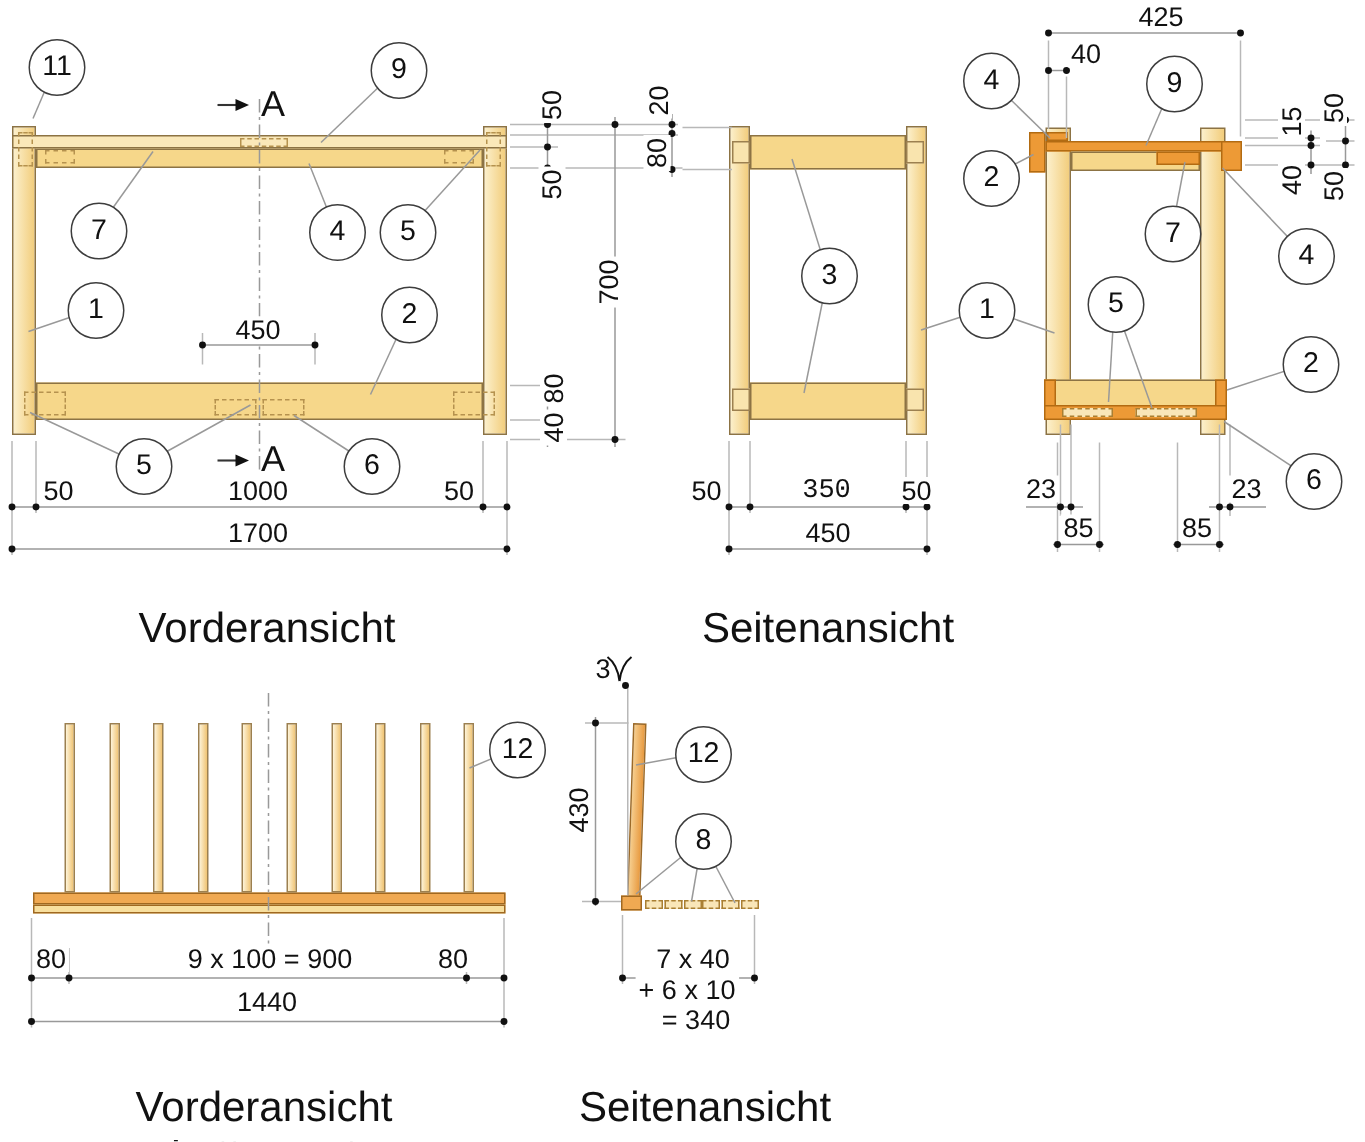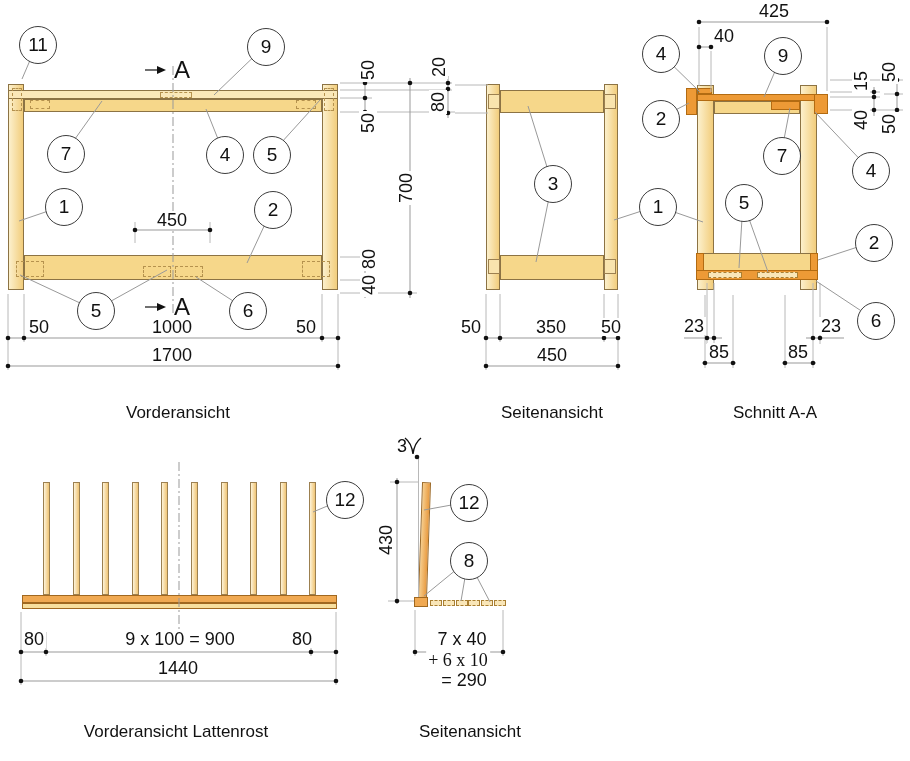--- a/index.html
+++ b/index.html
@@ -18,21 +18,21 @@
   .wtilt{background:linear-gradient(90deg,#f6ce8e,#e89a40);border:1px solid #9c6a28;
          transform:rotate(2deg);transform-origin:left bottom;}
   .wbd{background:#f0a952;border:1px solid #a06820;}
   .wbl{background:#f8df9e;border:1px solid #a06820;}
   .callout{position:absolute;width:36px;height:36px;border-radius:50%;background:#fff;
            border:1.4px solid #3d3d3d;z-index:10;display:flex;align-items:center;
            justify-content:center;font-size:19px;color:#111;}
   .dimlbl{position:absolute;transform:translate(-50%,-50%);white-space:nowrap;font-size:18px;
           color:#111;background:#fff;padding:0 2px;z-index:8;line-height:1;}
   .dimlbl.rot{transform:translate(-50%,-50%) rotate(-90deg);}
-  .vtitle{position:absolute;text-align:center;font-size:17px;color:#111;z-index:8;}
+  .vtitle{position:absolute;text-align:center;font-size:28px;color:#111;z-index:8;}
   .vsub{position:absolute;text-align:center;font-size:17px;color:#111;z-index:8;}
   .amark{position:absolute;font-size:24px;color:#111;z-index:8;line-height:1;}
 </style>
 </head>
 <body>
 
 <div id="canvas">
 
   <svg id="lines" width="910" height="761">
       <line x1="340" y1="83" x2="452" y2="83" stroke="#b8b8b8" stroke-width="1"></line>
@@ -244,21 +244,20 @@
       <div class="wood wsd" style="left: 430px; top: 600px; width: 12px; height: 6px;"></div>
       <div class="wood wsd" style="left: 443px; top: 600px; width: 12px; height: 6px;"></div>
       <div class="wood wsd" style="left: 456px; top: 600px; width: 12px; height: 6px;"></div>
       <div class="wood wsd" style="left: 468px; top: 600px; width: 12px; height: 6px;"></div>
       <div class="wood wsd" style="left: 481px; top: 600px; width: 12px; height: 6px;"></div>
       <div class="wood wsd" style="left: 494px; top: 600px; width: 12px; height: 6px;"></div>
     </div>
 
   <div class="vtitle" style="left:78px;top:403px;width:200px;">Vorderansicht</div>
   <div class="vtitle" style="left:452px;top:403px;width:200px;">Seitenansicht</div>
-  <div class="vtitle" style="left:675px;top:403px;width:200px;">Schnitt A-A</div>
   <div class="vtitle" style="left:26px;top:722px;width:300px;">Vorderansicht Lattenrost</div>
   <div class="vtitle" style="left:370px;top:722px;width:200px;">Seitenansicht</div>
 
   <div class="amark" style="left:174px;top:58px;">A</div>
   <div class="amark" style="left:174px;top:295px;">A</div>
 
   <div class="dimlbl" style="left:402px;top:446px;background:transparent;">3</div>
 
   <div id="callout-layer">
       <div class="callout" style="left: 19px; top: 26px;">11</div>
@@ -291,35 +290,35 @@
       <div class="dimlbl" style="left: 306px; top: 327px;">50</div>
       <div class="dimlbl" style="left: 172px; top: 355px;">1700</div>
       <div class="dimlbl rot" style="left: 368px; top: 70px;">50</div>
       <div class="dimlbl rot" style="left: 368px; top: 123px;">50</div>
       <div class="dimlbl rot" style="left: 406px; top: 188px;">700</div>
       <div class="dimlbl rot" style="left: 369px; top: 259px;">80</div>
       <div class="dimlbl rot" style="left: 369px; top: 285px;">40</div>
       <div class="dimlbl rot" style="left: 439px; top: 67px;">20</div>
       <div class="dimlbl rot" style="left: 438px; top: 102px;">80</div>
       <div class="dimlbl" style="left: 471px; top: 327px;">50</div>
-      <div class="dimlbl" style="left: 551px; top: 327px;">350</div>
+      <div class="dimlbl" style="left: 551px; top: 327px; font-family: Liberation Mono, monospace;">350</div>
       <div class="dimlbl" style="left: 611px; top: 327px;">50</div>
       <div class="dimlbl" style="left: 552px; top: 355px;">450</div>
       <div class="dimlbl" style="left: 774px; top: 11px;">425</div>
       <div class="dimlbl" style="left: 724px; top: 36px;">40</div>
       <div class="dimlbl rot" style="left: 861px; top: 81px;">15</div>
       <div class="dimlbl rot" style="left: 889px; top: 72px;">50</div>
       <div class="dimlbl rot" style="left: 861px; top: 120px;">40</div>
       <div class="dimlbl rot" style="left: 889px; top: 124px;">50</div>
       <div class="dimlbl" style="left: 694px; top: 326px;">23</div>
       <div class="dimlbl" style="left: 719px; top: 352px;">85</div>
       <div class="dimlbl" style="left: 831px; top: 326px;">23</div>
       <div class="dimlbl" style="left: 798px; top: 352px;">85</div>
       <div class="dimlbl" style="left: 34px; top: 639px;">80</div>
       <div class="dimlbl" style="left: 180px; top: 639px; text-align: center;">9 x 100 = 900</div>
       <div class="dimlbl" style="left: 302px; top: 639px;">80</div>
       <div class="dimlbl" style="left: 178px; top: 668px;">1440</div>
       <div class="dimlbl rot" style="left: 386px; top: 540px;">430</div>
       <div class="dimlbl" style="left: 462px; top: 639px;">7 x 40</div>
-      <div class="dimlbl" style="left: 458px; top: 660px; font-family: Liberation Serif, serif;">+ 6 x 10</div>
-      <div class="dimlbl" style="left: 464px; top: 680px;">= 290</div>
+      <div class="dimlbl" style="left: 458px; top: 660px;">+ 6 x 10</div>
+      <div class="dimlbl" style="left: 464px; top: 680px;">= 340</div>
     </div>
 </div>
 
 </body></html>

